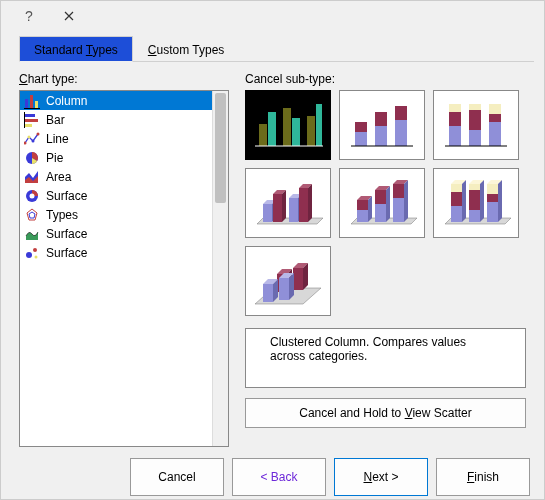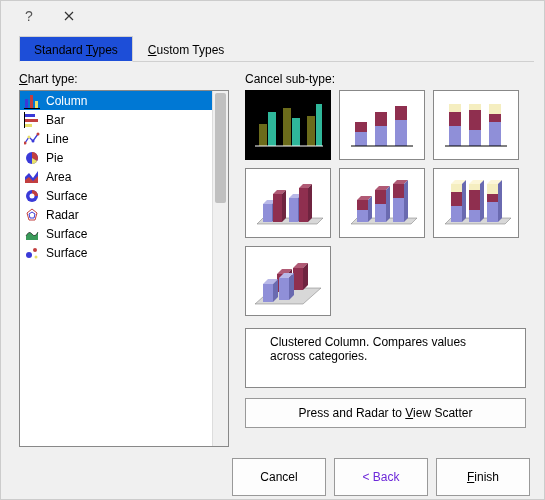--- a/index.html
+++ b/index.html
@@ -116,21 +116,21 @@
                 <path d="M8 8 L8 2 A6 6 0 0 1 14 8 Z" fill="#c23f3f"></path>
                 <circle cx="8" cy="8" r="2.5" fill="#fff"></circle>
               </svg>
             <span>Surface</span>
           </div>
           <div class="li">
             <svg class="ico" viewBox="0 0 16 16">
                 <polygon points="8,2 13,6 11,13 5,13 3,6" fill="none" stroke="#c23f3f"></polygon>
                 <polygon points="8,5 11,7 10,11 6,11 5,7" fill="none" stroke="#3a3ad8"></polygon>
               </svg>
-            <span>Radar</span>
+            <span>Types</span>
           </div>
           <div class="li">
             <svg class="ico" viewBox="0 0 16 16">
                 <path d="M2 10 Q5 4 8 8 Q11 12 14 6 L14 14 L2 14 Z" fill="#3a9a5a"></path>
                 <path d="M2 10 Q5 4 8 8 Q11 12 14 6" fill="none" stroke="#000" stroke-width="0.6"></path>
               </svg>
             <span>Surface</span>
           </div>
           <div class="li">
             <svg class="ico" viewBox="0 0 16 16">
@@ -295,29 +295,32 @@
                 <rect x="0" y="24" width="10" height="22" fill="#8f8fd8"></rect>
                 <polygon points="0,24 5,19 15,19 10,24" fill="#b8b8e8"></polygon>
                 <polygon points="10,24 15,19 15,41 10,46" fill="#6a6ab0"></polygon>
               </g>
           </svg>
         </div>
 
       </div>
       <div class="desc">Clustered Column. Compares values across categories.</div>
       <div class="sample">
-        <span><span>Press and Radar to </span><u>V</u><span>iew Scatter</span></span>
+        <span><span>Cancel and Hold to </span><u>V</u><span>iew Scatter</span></span>
       </div>
     </div>
   </div>
 
   <div class="buttons">
     <div class="btn">
         <span>Cancel</span>
       </div>
     <div class="btn dis">
         <span>&lt; Back</span>
       </div>
+    <div class="btn default">
+      <span><u>N</u><span>ext &gt;</span></span>
+    </div>
     <div class="btn">
       <span><u>F</u><span>inish</span></span>
     </div>
   </div>
 </div>
 
 </body></html>

